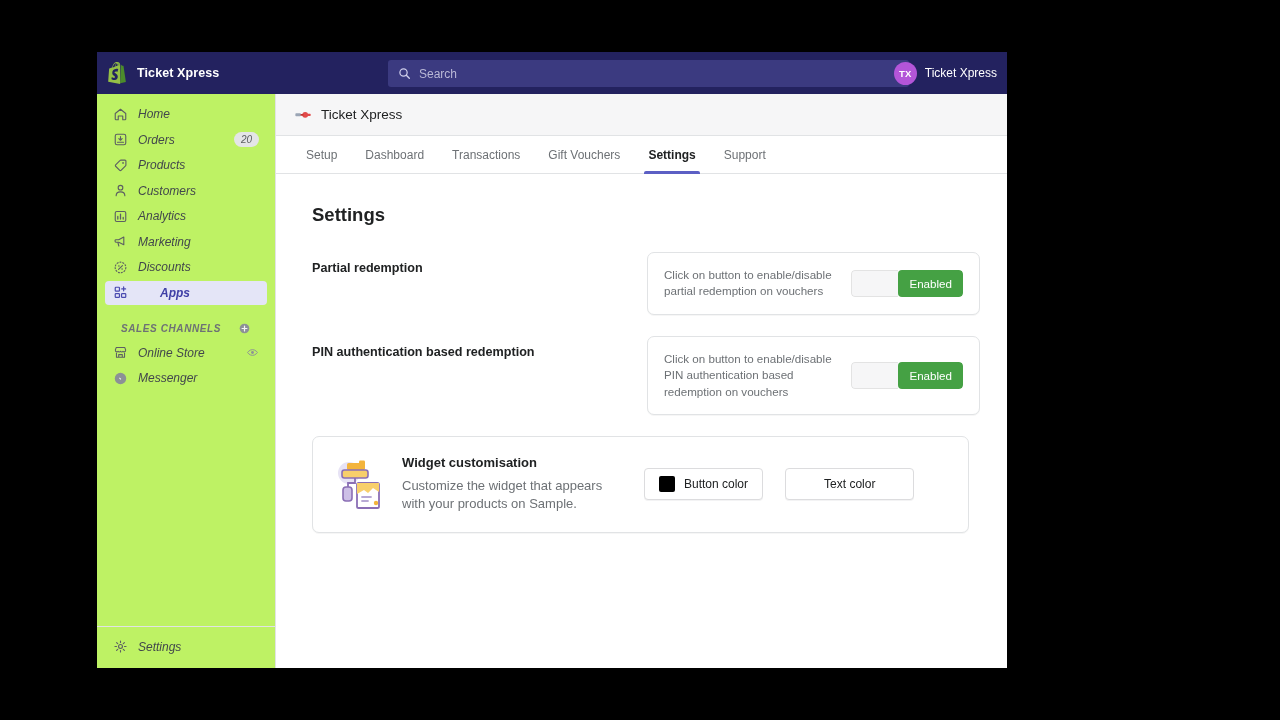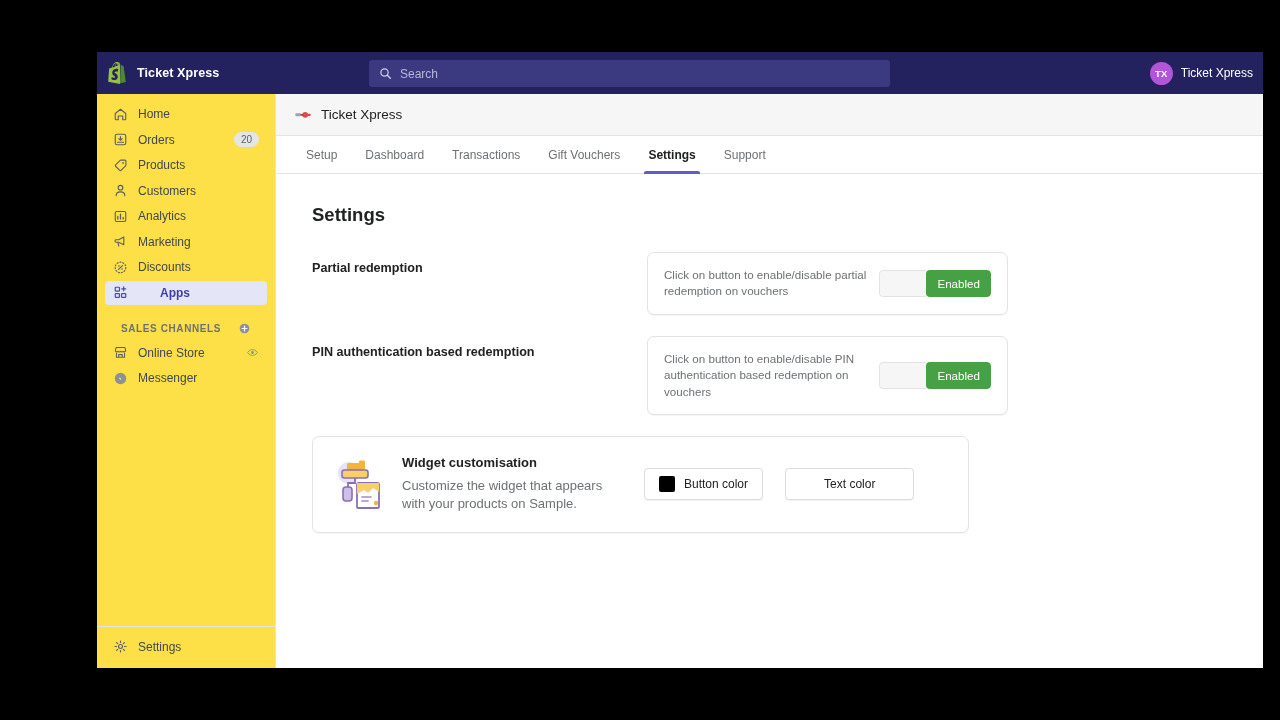--- a/index.html
+++ b/index.html
@@ -7,21 +7,21 @@
     width: 1280px; height: 720px;
     background: #000000;
     font-family: "Liberation Sans", sans-serif;
     overflow: hidden;
   }
 
   
   #app-frame {
     position: absolute;
     left: 97px; top: 52px;
-    width: 1166px; height: 616px;
+    width: 910px; height: 616px;
     background: #f6f6f7;
     overflow: hidden;
   }
 
   
   .topbar {
     height: 42px;
     background: #23225f;
     display: flex;
     align-items: center;
@@ -39,21 +39,21 @@
   }
   .brand-name {
     color: #ffffff;
     font-size: 12.5px;
     font-weight: bold;
     letter-spacing: .1px;
     white-space: nowrap;
   }
   .search-wrap {
     position: absolute;
-    left: 272px; top: 8px;
+    left: 291px; top: 8px;
     width: 521px; height: 27px;
     background: #3b3a80;
     border-radius: 3px;
     display: flex; align-items: center;
     padding: 0 10px;
     gap: 8px;
   }
   .search-icon { width: 13px; height: 13px; flex: 0 0 auto; display:block; }
   .search-input {
     background: transparent;
@@ -80,24 +80,25 @@
     letter-spacing: .2px;
   }
   .user-name { color: #ffffff; font-size: 12px; white-space: nowrap; }
 
   
   .body-split { display: flex; height: 574px; }
 
   
   .sidebar {
     width: 179px;
-    background: #fde047;
+    background: #bef264;
     border-right: 1px solid #e1e3e5;
     position: relative;
     flex: 0 0 179px;
+    font-style: italic;
   }
   .nav-list { padding: 8px 8px 0 8px; }
   .nav-item {
     display: flex; align-items: center;
     gap: 10px;
     height: 24px;
     padding: 0 8px;
     border-radius: 4px;
     margin-bottom: 1.5px;
     cursor: pointer;

